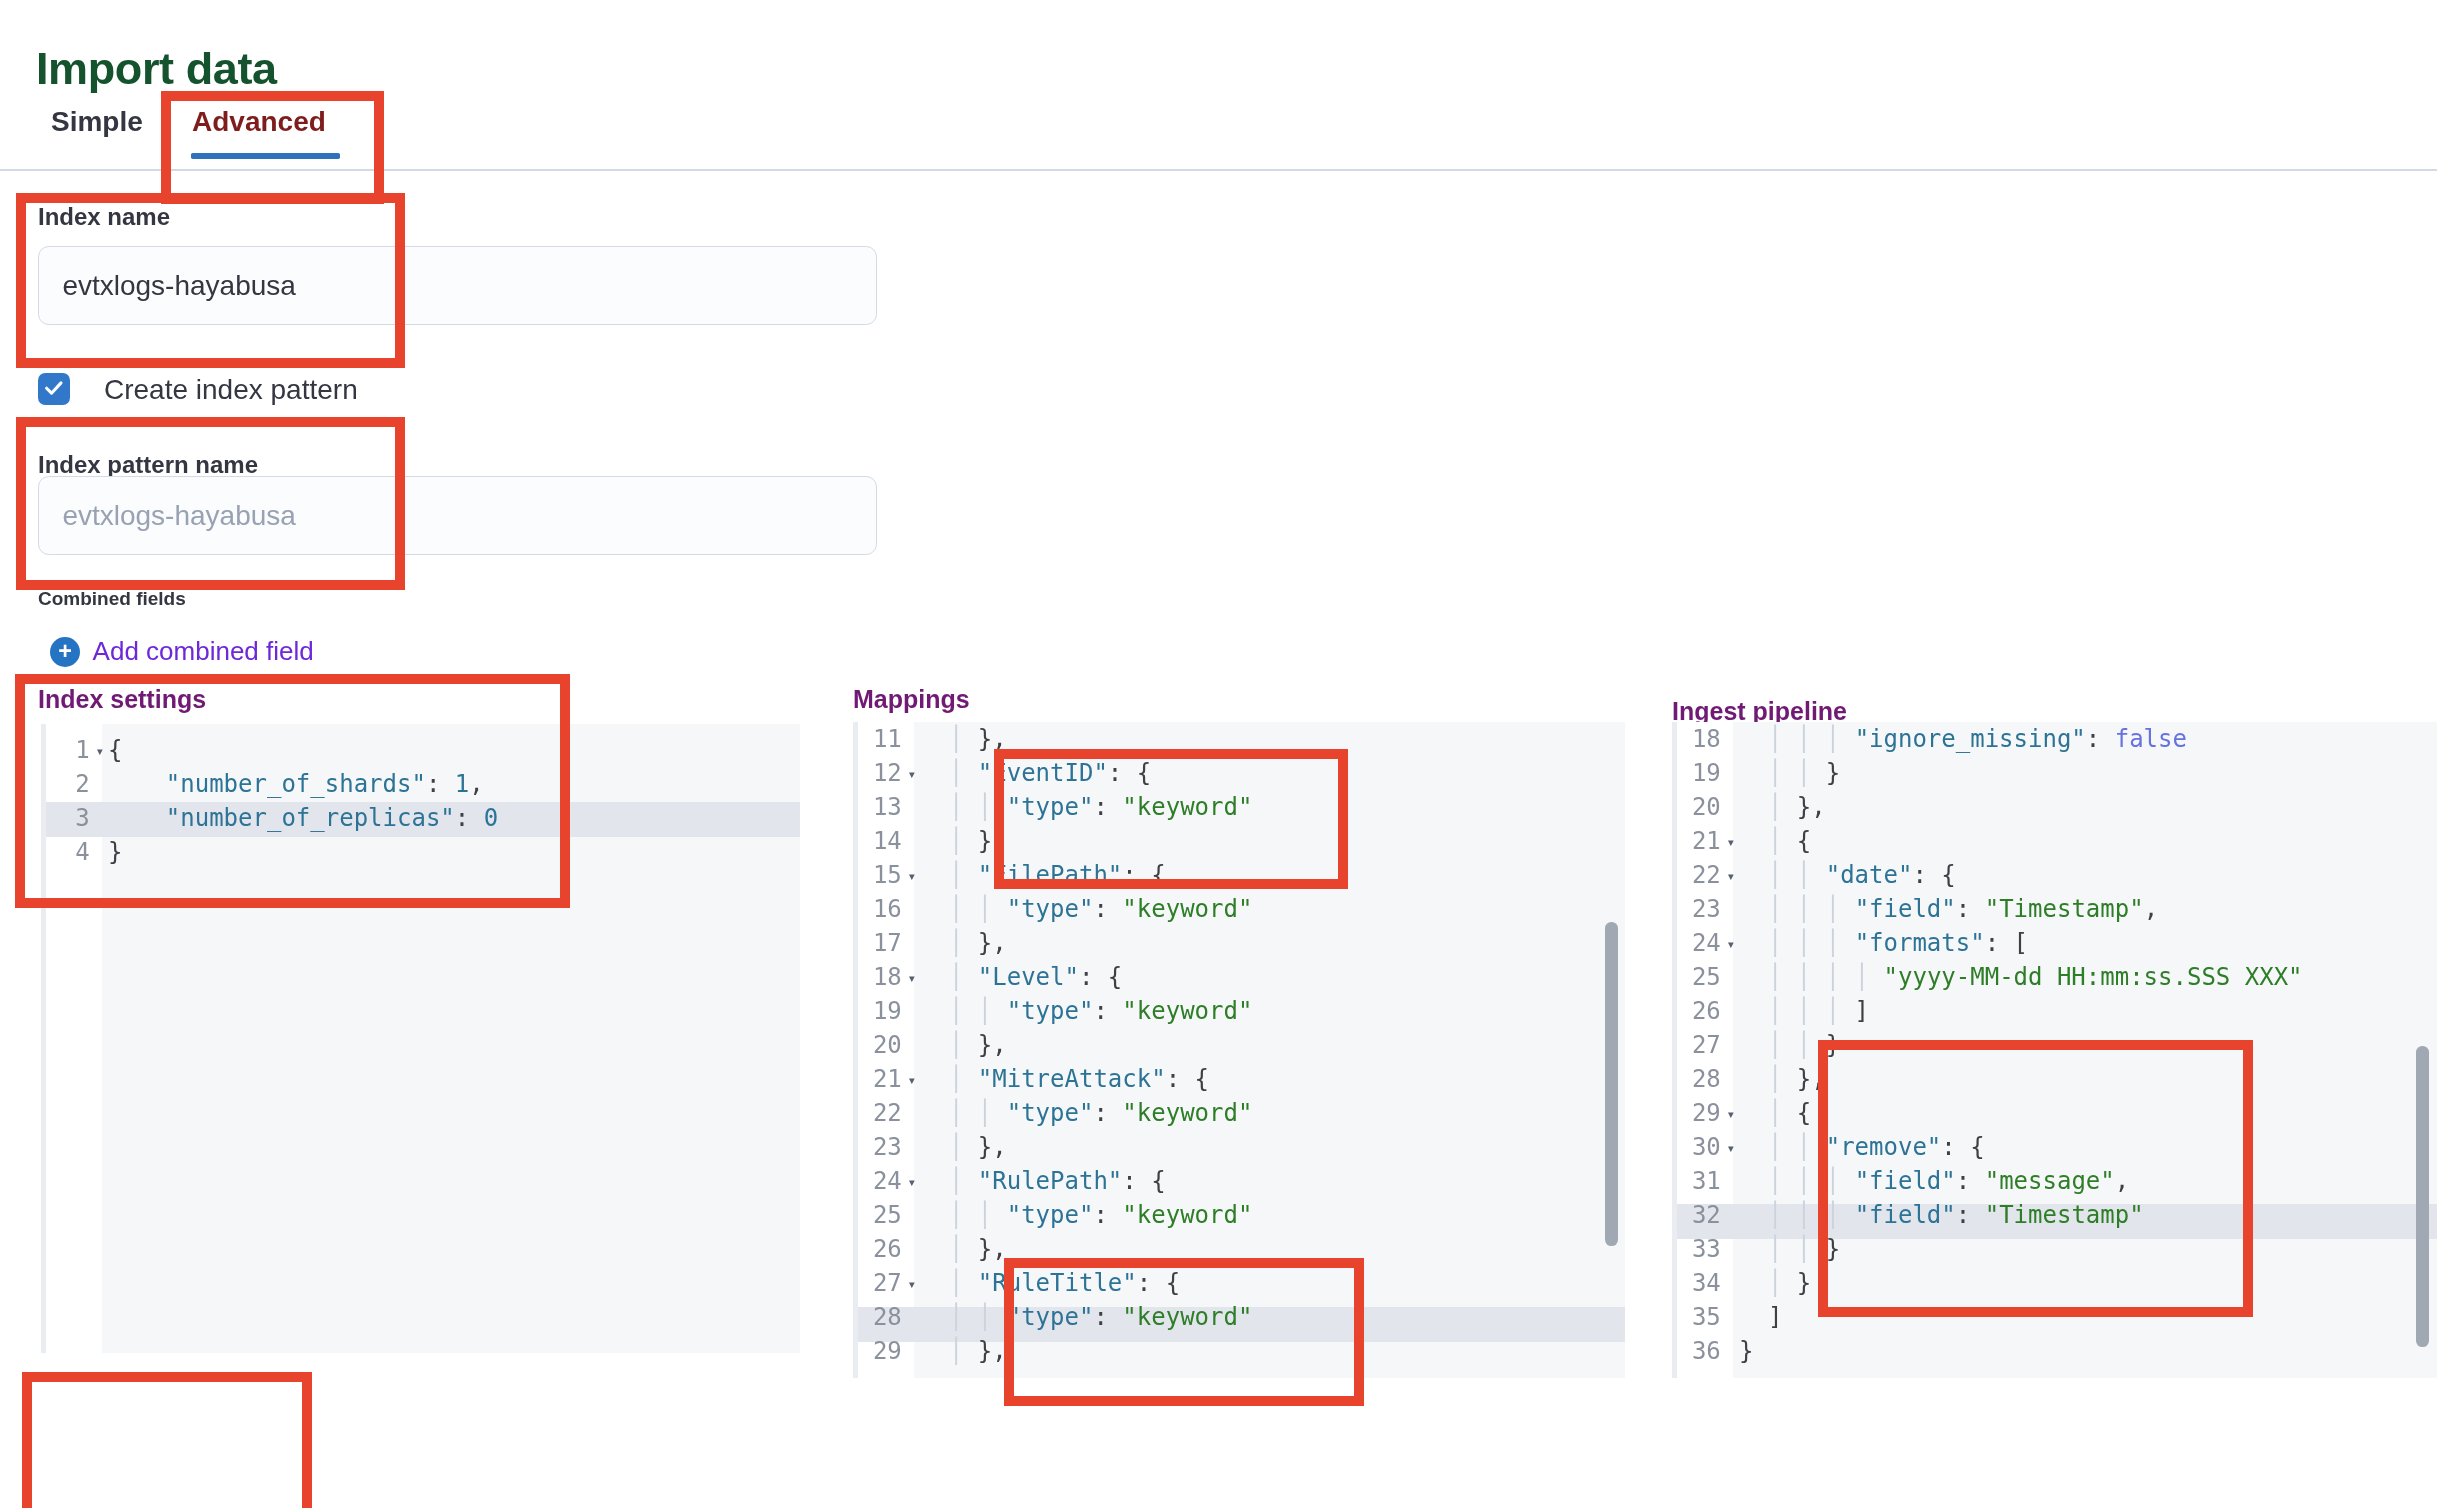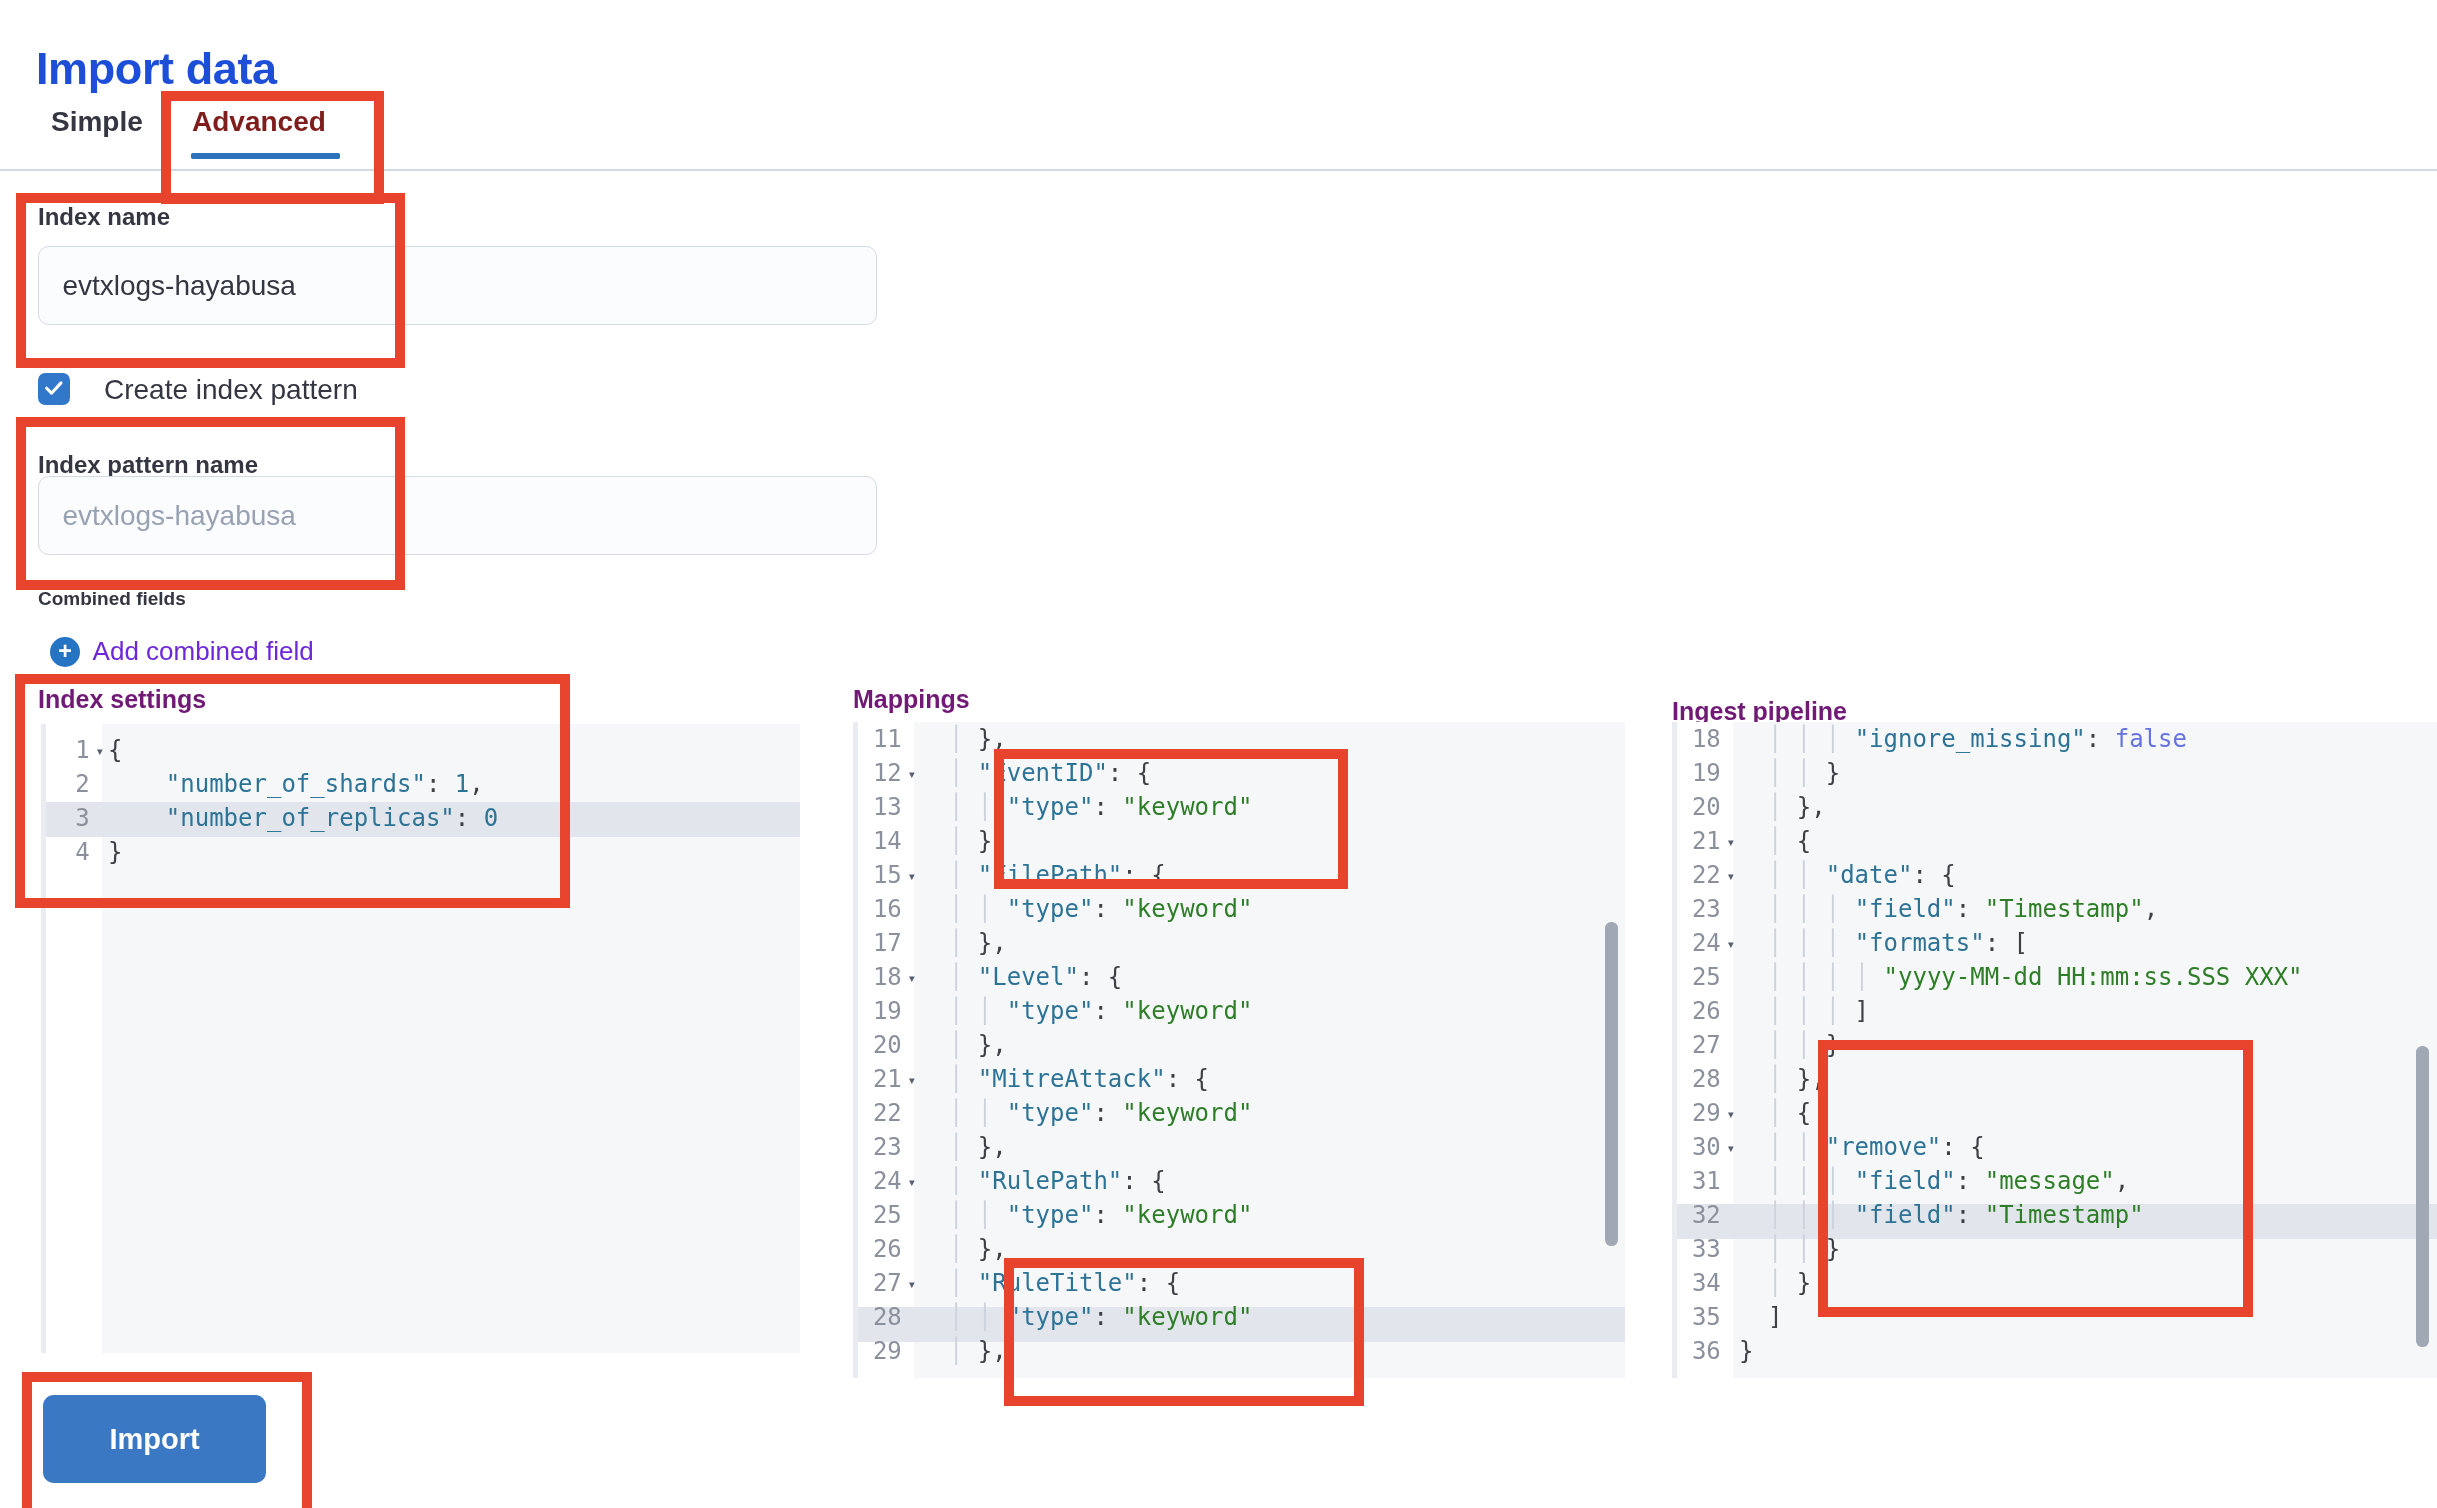--- a/index.html
+++ b/index.html
@@ -1,19 +1,19 @@
 <!DOCTYPE html>
 <html style="font-size:14.4px"><head>
 <meta charset="utf-8">
 <style>
   html,body{margin:0;padding:0;background:#fff;}
   .stage{position:relative;width:2438px;height:1508px;background:#ffffff;overflow:hidden;
          font-family:"Liberation Sans", sans-serif;color:#343741;}
 
-  .page-title{position:absolute;left:36px;top:12.6px;font-size:45px;font-weight:800;color:#1d4ed8;letter-spacing:-0.4px;}
+  .page-title{position:absolute;left:36px;top:12.6px;font-size:45px;font-weight:800;color:#14532d;letter-spacing:-0.4px;}
 
   .tab{position:absolute;top:106px;font-size:28px;font-weight:700;cursor:pointer;}
   .tab-simple{left:51px;color:#343741;}
   .tab-advanced{left:192px;color:#7f1d1d;}
   .tab-underline{position:absolute;left:191px;top:153px;width:149px;height:6.3px;background:#2e72bd;border-radius:1.8px;}
   .rule{position:absolute;left:0;top:169px;width:2438px;height:1.8px;background:#d3dae6;}
 
   .form-label{position:absolute;font-size:24px;font-weight:700;color:#343741;}
   .lbl-index-name{left:38px;top:203px;}
   .lbl-index-pattern{left:38px;top:433px;margin-top:18px;}
@@ -220,21 +220,20 @@
         <div class="cl">  <span class="ig">│</span> <span class="ig">│</span> <span class="tk-key">"remove"</span>: {</div>
         <div class="cl">  <span class="ig">│</span> <span class="ig">│</span> <span class="ig">│</span> <span class="tk-key">"field"</span>: <span class="tk-str">"message"</span>,</div>
         <div class="cl">  <span class="ig">│</span> <span class="ig">│</span> <span class="ig">│</span> <span class="tk-key">"field"</span>: <span class="tk-str">"Timestamp"</span></div>
         <div class="cl">  <span class="ig">│</span> <span class="ig">│</span> }</div>
         <div class="cl">  <span class="ig">│</span> }</div>
         <div class="cl">  ]</div>
         <div class="cl">}</div>
       </div>
     </div>
 
-  <button class="import-btn">Import</button>
 
   <div class="ann ann-advanced"></div>
   <div class="ann ann-index-name"></div>
   <div class="ann ann-index-pattern"></div>
   <div class="ann ann-index-settings"></div>
   <div class="ann ann-eventid"></div>
   <div class="ann ann-ruletitle"></div>
   <div class="ann ann-remove"></div>
   <div class="ann ann-import"></div>
 

